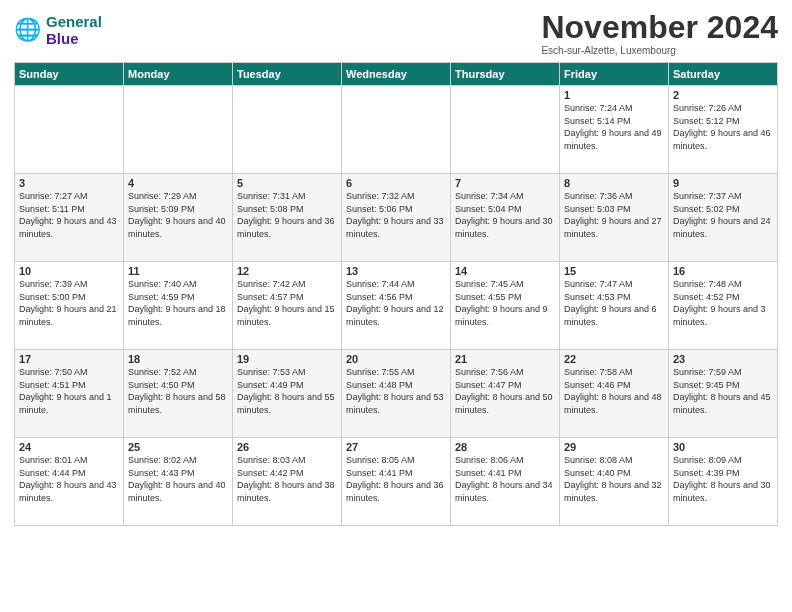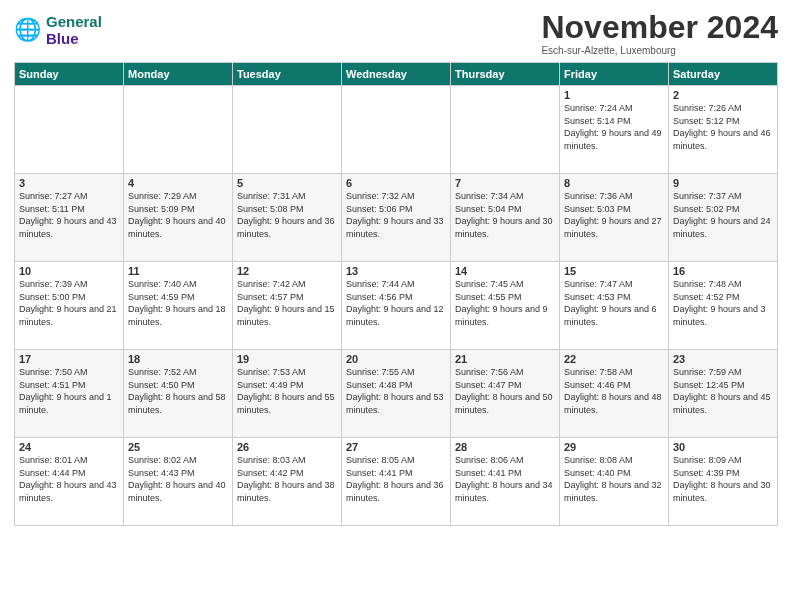--- a/index.html
+++ b/index.html
@@ -274,21 +274,21 @@
           </td>
           <td>
             <span class="day-num">22</span>
             <div class="day-info" style="white-space: pre-line;">Sunrise: 7:58 AM
 Sunset: 4:46 PM
 Daylight: 8 hours and 48 minutes.</div>
           </td>
           <td>
             <span class="day-num">23</span>
             <div class="day-info" style="white-space: pre-line;">Sunrise: 7:59 AM
-Sunset: 12:45 PM
+Sunset: 9:45 PM
 Daylight: 8 hours and 45 minutes.</div>
           </td>
         </tr>
         <tr>
           <td>
             <span class="day-num">24</span>
             <div class="day-info" style="white-space: pre-line;">Sunrise: 8:01 AM
 Sunset: 4:44 PM
 Daylight: 8 hours and 43 minutes.</div>
           </td>

